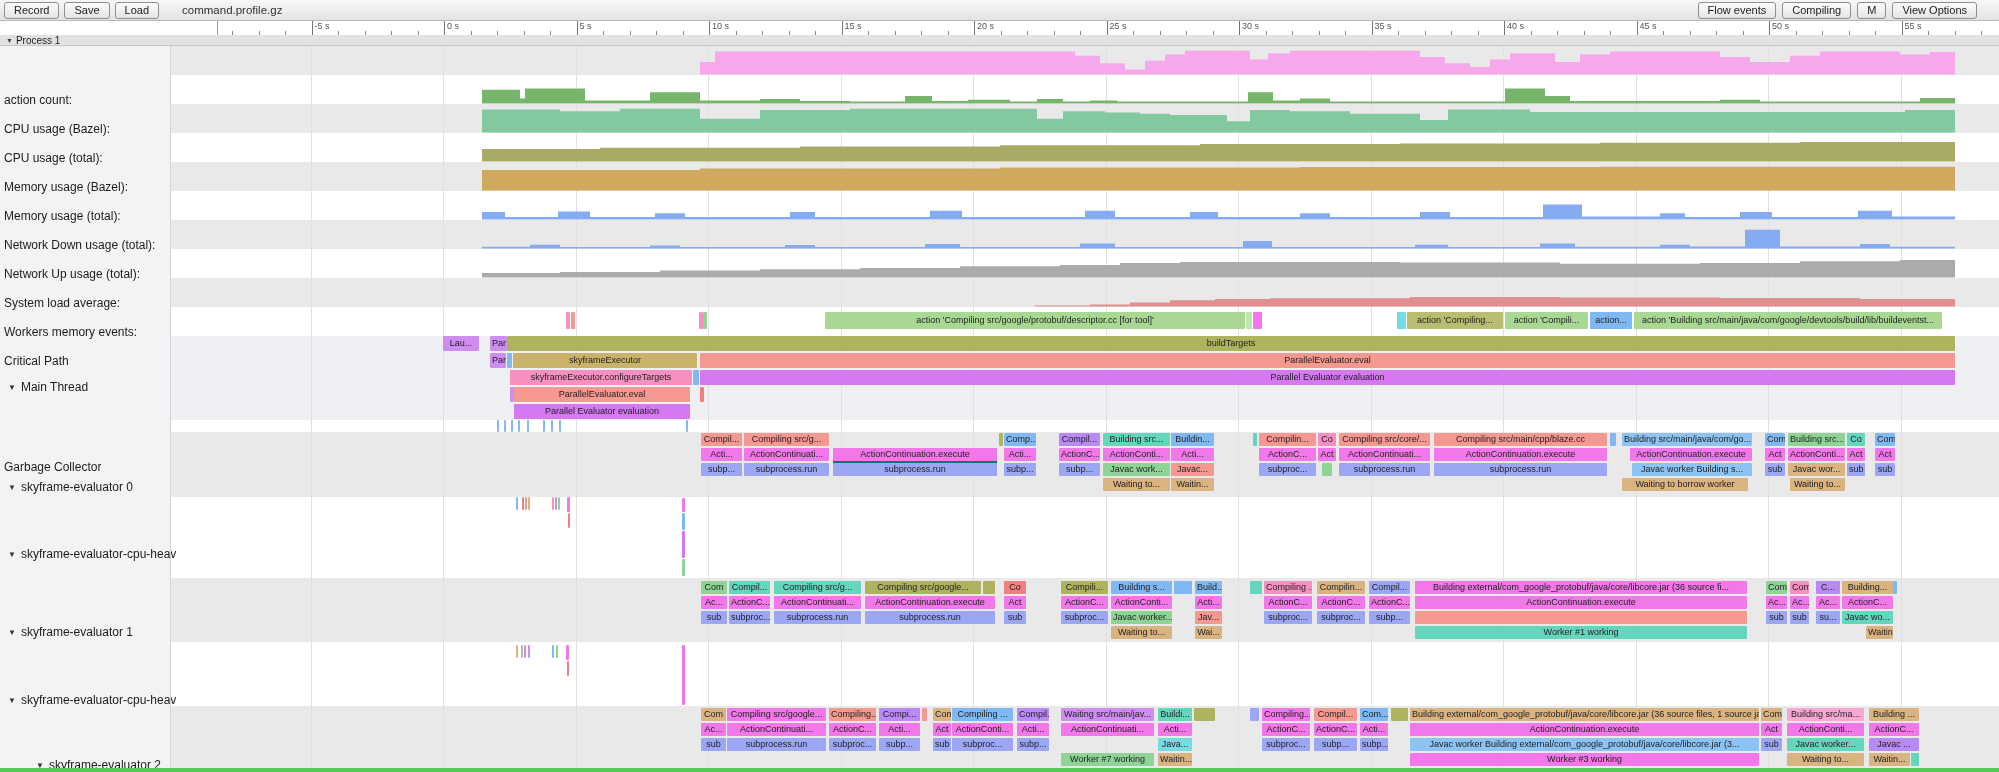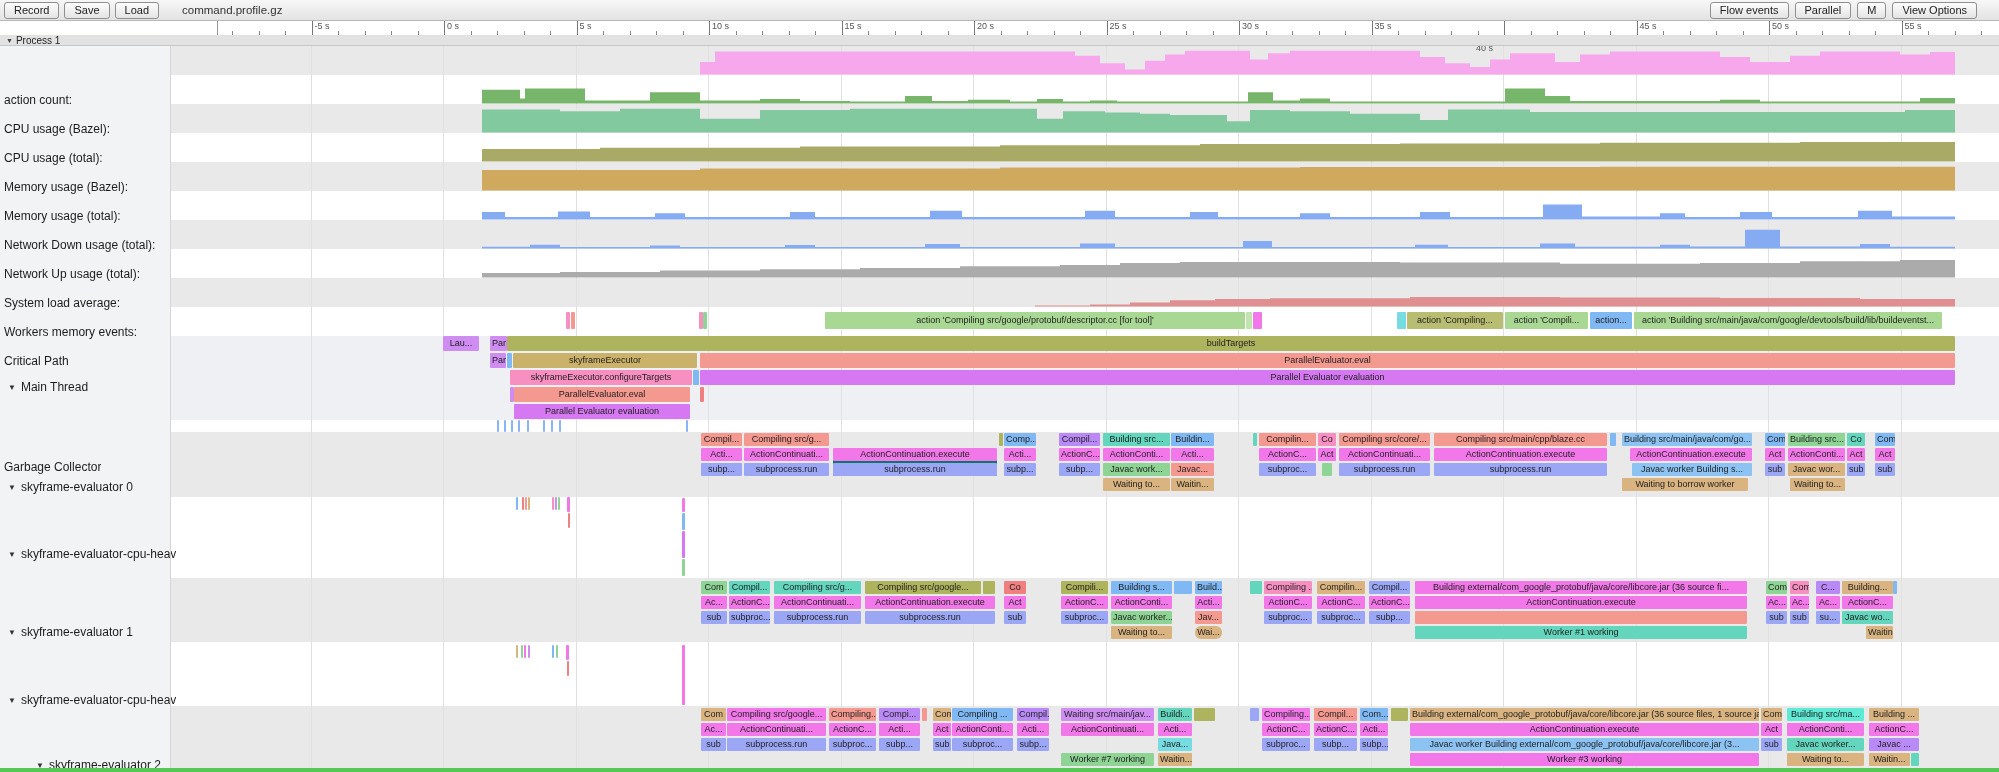--- a/index.html
+++ b/index.html
@@ -43,21 +43,21 @@
 
 <div class="stage">
 
   <div class="toolbar">
     <button class="tbtn">Record</button>
     <button class="tbtn">Save</button>
     <button class="tbtn">Load</button>
     <span class="fname">command.profile.gz</span>
     <span class="tright">
       <button class="tbtn">Flow events</button>
-      <button class="tbtn">Parallel</button>
+      <button class="tbtn">Compiling</button>
       <button class="tbtn">M</button>
       <button class="tbtn">View Options</button>
     </span>
   </div>
 
   <div class="ruler" id="ruler">
       <div class="rt-minor" style="left: 14px;"></div>
       <div class="rt-minor" style="left: 40.5px;"></div>
       <div class="rt-minor" style="left: 67px;"></div>
       <div class="rt-major" style="left: 93.5px;"></div>
@@ -108,21 +108,21 @@
       <div class="rt-minor" style="left: 1074px;"></div>
       <div class="rt-minor" style="left: 1100.5px;"></div>
       <div class="rt-minor" style="left: 1127px;"></div>
       <div class="rt-major" style="left: 1153.5px;"></div>
       <div class="rt-label" style="left: 1156.5px;">35 s</div>
       <div class="rt-minor" style="left: 1180px;"></div>
       <div class="rt-minor" style="left: 1206.5px;"></div>
       <div class="rt-minor" style="left: 1233px;"></div>
       <div class="rt-minor" style="left: 1259.5px;"></div>
       <div class="rt-major" style="left: 1286px;"></div>
-      <div class="rt-label" style="left: 1258px; margin-top: 22px;">40 s</div>
+      <div class="rt-label" style="left: 1289px;">40 s</div>
       <div class="rt-minor" style="left: 1312.5px;"></div>
       <div class="rt-minor" style="left: 1339px;"></div>
       <div class="rt-minor" style="left: 1365.5px;"></div>
       <div class="rt-minor" style="left: 1392px;"></div>
       <div class="rt-major" style="left: 1418.5px;"></div>
       <div class="rt-label" style="left: 1421.5px;">45 s</div>
       <div class="rt-minor" style="left: 1445px;"></div>
       <div class="rt-minor" style="left: 1471.5px;"></div>
       <div class="rt-minor" style="left: 1498px;"></div>
       <div class="rt-minor" style="left: 1524.5px;"></div>
@@ -347,42 +347,42 @@
       <div class="bar" title="Jav..." style="left: 1195px; top: 611px; width: 27px; height: 13px; line-height: 13px; background: rgb(244, 153, 143);">Jav...</div>
       <div class="bar" title="subproc..." style="left: 1264px; top: 611px; width: 48px; height: 13px; line-height: 13px; background: rgb(155, 166, 245);">subproc...</div>
       <div class="bar" title="subproc..." style="left: 1317px; top: 611px; width: 48px; height: 13px; line-height: 13px; background: rgb(155, 166, 245);">subproc...</div>
       <div class="bar" title="subp..." style="left: 1369px; top: 611px; width: 41px; height: 13px; line-height: 13px; background: rgb(155, 166, 245);">subp...</div>
       <div class="bar" style="left: 1415px; top: 611px; width: 332px; height: 13px; line-height: 13px; background: rgb(244, 153, 143);"></div>
       <div class="bar" title="sub" style="left: 1766px; top: 611px; width: 21px; height: 13px; line-height: 13px; background: rgb(155, 166, 245);">sub</div>
       <div class="bar" title="sub" style="left: 1790px; top: 611px; width: 19px; height: 13px; line-height: 13px; background: rgb(155, 166, 245);">sub</div>
       <div class="bar" title="su..." style="left: 1816px; top: 611px; width: 24px; height: 13px; line-height: 13px; background: rgb(155, 166, 245);">su...</div>
       <div class="bar" title="Javac wo..." style="left: 1842px; top: 611px; width: 51px; height: 13px; line-height: 13px; background: rgb(99, 214, 189);">Javac wo...</div>
       <div class="bar" title="Waiting to..." style="left: 1111px; top: 626px; width: 61px; height: 13px; line-height: 13px; background: rgb(217, 179, 128);">Waiting to...</div>
-      <div class="bar" title="Wai..." style="left: 1195px; top: 626px; width: 27px; height: 13px; line-height: 13px; background: rgb(217, 179, 128); border-radius: 6px;">Wai...</div>
+      <div class="bar" title="Wai..." style="left: 1195px; top: 626px; width: 27px; height: 13px; line-height: 13px; background: rgb(217, 179, 128);">Wai...</div>
       <div class="bar" title="Worker #1 working" style="left: 1415px; top: 626px; width: 332px; height: 13px; line-height: 13px; background: rgb(99, 214, 189);">Worker #1 working</div>
       <div class="bar" title="Waitin..." style="left: 1866px; top: 626px; width: 27px; height: 13px; line-height: 13px; background: rgb(217, 179, 128);">Waitin...</div>
       <div class="bar" title="Com" style="left: 701px; top: 708px; width: 25px; height: 13px; line-height: 13px; background: rgb(217, 179, 128);">Com</div>
       <div class="bar" title="Compiling src/google..." style="left: 727px; top: 708px; width: 99px; height: 13px; line-height: 13px; background: rgb(242, 119, 232);">Compiling src/google...</div>
       <div class="bar" title="Compiling..." style="left: 829px; top: 708px; width: 47px; height: 13px; line-height: 13px; background: rgb(244, 153, 143);">Compiling...</div>
       <div class="bar" title="Compi..." style="left: 879px; top: 708px; width: 41px; height: 13px; line-height: 13px; background: rgb(185, 138, 245);">Compi...</div>
       <div class="bar" style="left: 922px; top: 708px; width: 5px; height: 13px; line-height: 13px; background: rgb(244, 153, 143);"></div>
       <div class="bar" title="Com" style="left: 933px; top: 708px; width: 18px; height: 13px; line-height: 13px; background: rgb(217, 179, 128);">Com</div>
       <div class="bar" title="Compiling ..." style="left: 952px; top: 708px; width: 61px; height: 13px; line-height: 13px; background: rgb(127, 184, 242);">Compiling ...</div>
       <div class="bar" title="Compil..." style="left: 1017px; top: 708px; width: 32px; height: 13px; line-height: 13px; background: rgb(185, 138, 245);">Compil...</div>
       <div class="bar" title="Building src/main/jav..." style="left: 1061px; top: 708px; width: 93px; height: 13px; line-height: 13px; background: rgb(207, 141, 242);">Waiting src/main/jav...</div>
       <div class="bar" title="Buildi..." style="left: 1158px; top: 708px; width: 34px; height: 13px; line-height: 13px; background: rgb(99, 214, 189);">Buildi...</div>
       <div class="bar" style="left: 1194px; top: 708px; width: 21px; height: 13px; line-height: 13px; background: rgb(174, 179, 94);"></div>
       <div class="bar" style="left: 1250px; top: 708px; width: 9px; height: 13px; line-height: 13px; background: rgb(155, 166, 245);"></div>
       <div class="bar" title="Compiling..." style="left: 1262px; top: 708px; width: 48px; height: 13px; line-height: 13px; background: rgb(242, 119, 232);">Compiling...</div>
       <div class="bar" title="Compil..." style="left: 1314px; top: 708px; width: 43px; height: 13px; line-height: 13px; background: rgb(244, 153, 143);">Compil...</div>
       <div class="bar" title="Com..." style="left: 1360px; top: 708px; width: 28px; height: 13px; line-height: 13px; background: rgb(127, 184, 242);">Com...</div>
       <div class="bar" style="left: 1391px; top: 708px; width: 17px; height: 13px; line-height: 13px; background: rgb(174, 179, 94);"></div>
       <div class="bar" title="Building external/com_google_protobuf/java/core/libcore.jar (36 source files, 1 source jar)" style="left: 1410px; top: 708px; width: 349px; height: 13px; line-height: 13px; background: rgb(217, 179, 128);">Building external/com_google_protobuf/java/core/libcore.jar (36 source files, 1 source jar)</div>
       <div class="bar" title="Com" style="left: 1761px; top: 708px; width: 21px; height: 13px; line-height: 13px; background: rgb(217, 179, 128);">Com</div>
-      <div class="bar" title="Building src/ma..." style="left: 1787px; top: 708px; width: 77px; height: 13px; line-height: 13px; background: #5eead4;">Building src/ma...</div>
+      <div class="bar" title="Building src/ma..." style="left: 1787px; top: 708px; width: 77px; height: 13px; line-height: 13px; background: #f9a8d4;">Building src/ma...</div>
       <div class="bar" title="Building ..." style="left: 1869px; top: 708px; width: 50px; height: 13px; line-height: 13px; background: rgb(217, 179, 128);">Building ...</div>
       <div class="bar" title="Ac..." style="left: 701px; top: 723px; width: 25px; height: 13px; line-height: 13px; background: rgb(242, 119, 232);">Ac...</div>
       <div class="bar" title="ActionContinuati..." style="left: 727px; top: 723px; width: 99px; height: 13px; line-height: 13px; background: rgb(242, 119, 232);">ActionContinuati...</div>
       <div class="bar" title="ActionC..." style="left: 829px; top: 723px; width: 47px; height: 13px; line-height: 13px; background: rgb(242, 119, 232);">ActionC...</div>
       <div class="bar" title="Acti..." style="left: 879px; top: 723px; width: 41px; height: 13px; line-height: 13px; background: rgb(242, 119, 232);">Acti...</div>
       <div class="bar" title="Act" style="left: 933px; top: 723px; width: 18px; height: 13px; line-height: 13px; background: rgb(242, 119, 232);">Act</div>
       <div class="bar" title="ActionConti..." style="left: 952px; top: 723px; width: 61px; height: 13px; line-height: 13px; background: rgb(242, 119, 232);">ActionConti...</div>
       <div class="bar" title="Acti..." style="left: 1017px; top: 723px; width: 32px; height: 13px; line-height: 13px; background: rgb(242, 119, 232);">Acti...</div>
       <div class="bar" title="ActionContinuati..." style="left: 1061px; top: 723px; width: 93px; height: 13px; line-height: 13px; background: rgb(242, 119, 232);">ActionContinuati...</div>
       <div class="bar" title="Acti..." style="left: 1158px; top: 723px; width: 34px; height: 13px; line-height: 13px; background: rgb(242, 119, 232);">Acti...</div>

